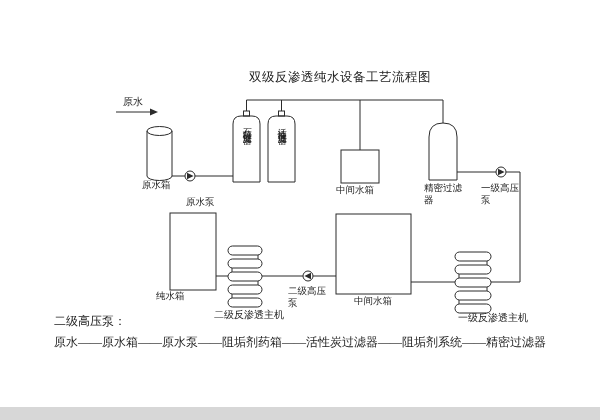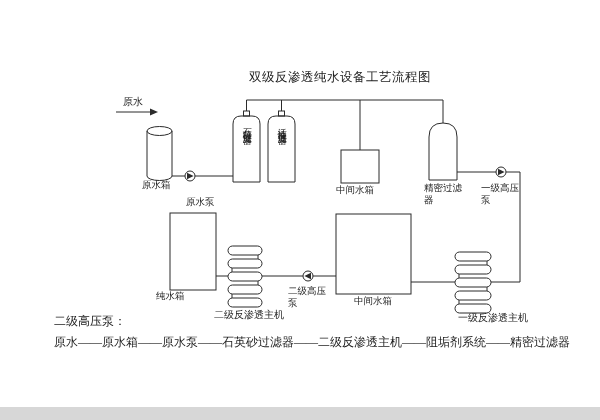--- a/index.html
+++ b/index.html
@@ -127,16 +127,16 @@
   <div class="lbl wrap" style="left:424px; top:183px; width:40px;">精密过滤器</div>
   <div class="lbl wrap" style="left:481px; top:183px; width:40px;">一级高压泵</div>
 
   <div class="lbl" style="left:156px; top:291px;">纯水箱</div>
   <div class="lbl small" style="left:214px; top:309px;">二级反渗透主机</div>
   <div class="lbl wrap" style="left:288px; top:286px; width:40px;">二级高压泵</div>
   <div class="lbl" style="left:354px; top:296px;">中间水箱</div>
   <div class="lbl small" style="left:442px; top:312px;margin-left:16px;">一级反渗透主机</div>
 
   <div class="lbl flow" style="left:54px; top:314px;">二级高压泵：</div>
-  <div class="lbl flow" style="left:54px; top:335px;">原水——原水箱——原水泵——石英砂过滤器——二级反渗透主机——阻垢剂系统——精密过滤器</div>
+  <div class="lbl flow" style="left:54px; top:335px;">原水——原水箱——原水泵——阻垢剂药箱——活性炭过滤器——阻垢剂系统——精密过滤器</div>
 
   <div class="strip"></div>
 </div>
 
 </body></html>

